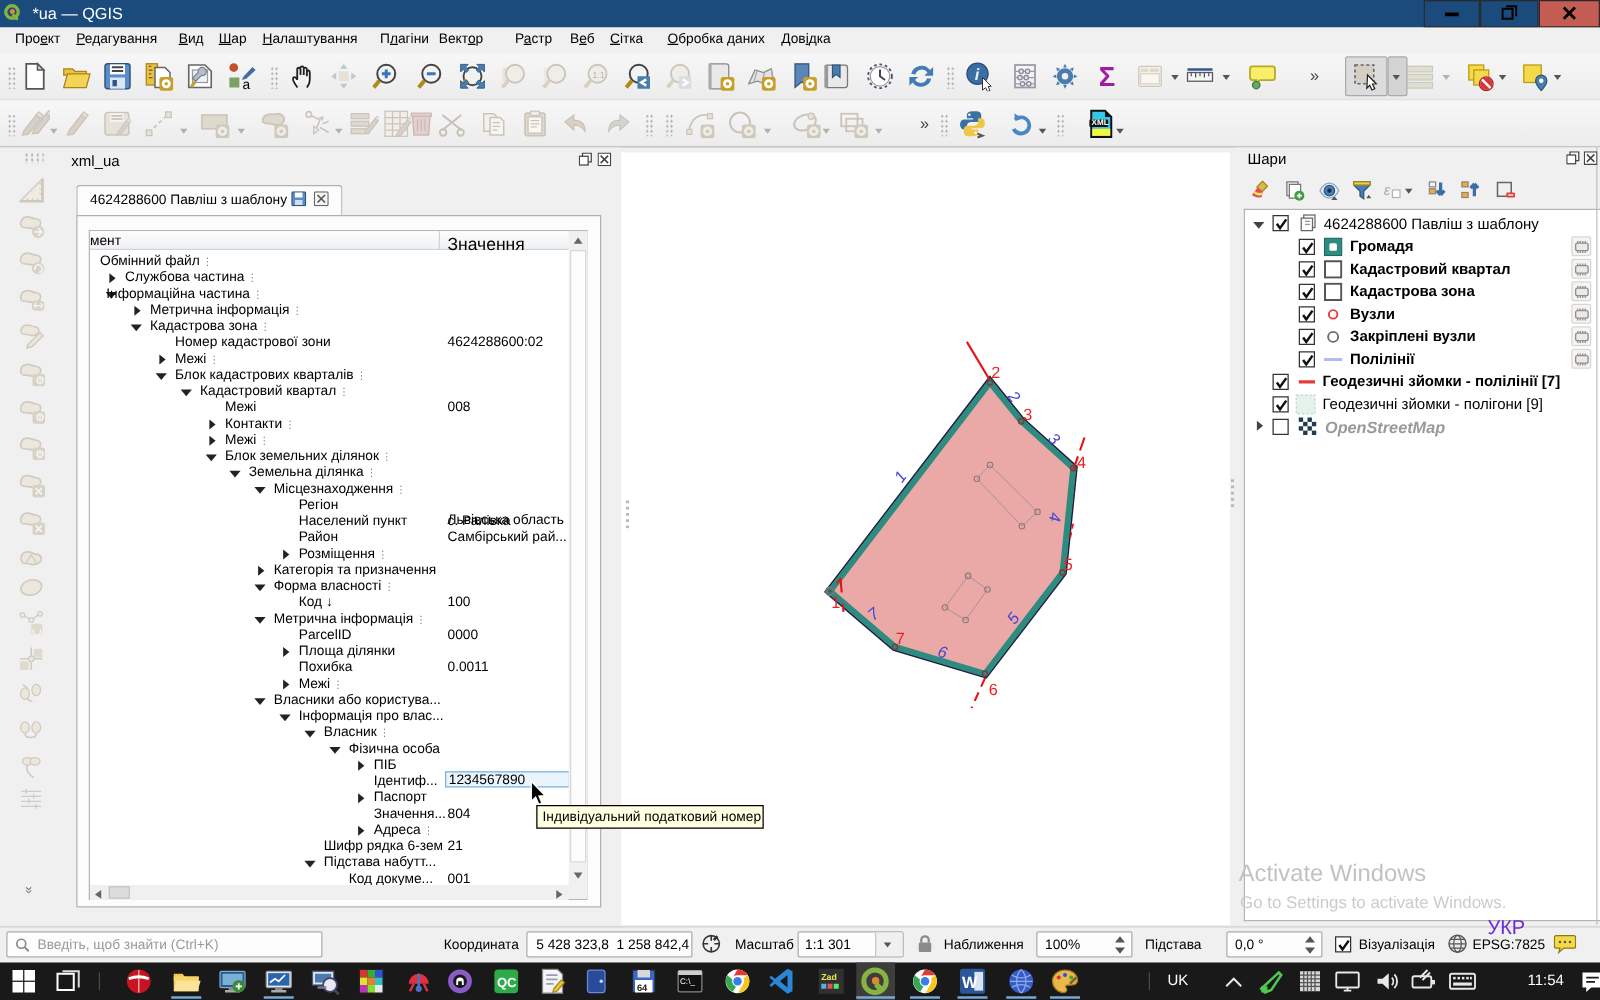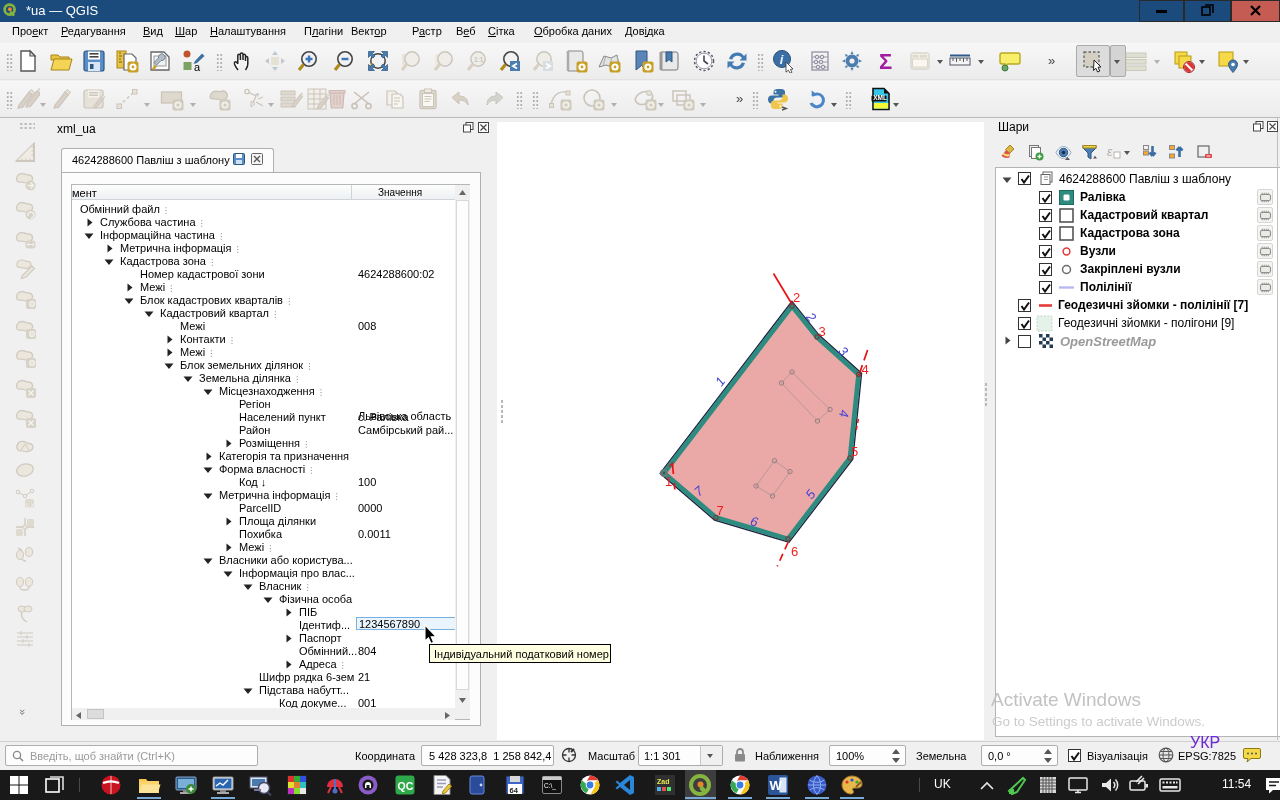--- a/index.html
+++ b/index.html
@@ -531,31 +531,31 @@
   </svg>
 <svg class="abs" style="left:251px;top:153px" width="12" height="12" viewBox="0 0 12 12">
     <rect x="0.5" y="0.5" width="11" height="11" rx="1" fill="#f4f4f4" stroke="#666"></rect>
     <path d="M3 3 l6 6 M9 3 l-6 6" stroke="#555" stroke-width="1.3"></path>
   </svg>
 <div class="abs" style="left:61px;top:172px;width:420px;height:554px;background:#fcfcfc;border:1px solid #b0b0b0"></div>
 <div class="abs" style="left:71px;top:184px;width:399px;height:536px;background:#fff;border:1px solid #b6b6b6"></div>
 <div class="abs" style="left:72px;top:185px;width:383px;height:15px;background:linear-gradient(#fdfdfd,#eef0f2);border-bottom:1px solid #cfd4da"></div>
 <div class="abs" style="left:351px;top:185px;width:1px;height:15px;background:#cfd4da"></div>
 <span class="abs" style="left:72px;top:187px;font-size:11px;color:#000">мент</span>
-<span class="abs" style="left:378px;top:187px;font-size:10px;color:#000">Значення</span>
+<span class="abs" style="left:358px;top:187px;font-size:14px;color:#000">Значення</span>
 <div class="abs" style="left:72px;top:200px;width:383px;height:508px;overflow:hidden;font-size:11px;color:#000">
     <span class="abs" style="left:8px;top:3px;white-space:nowrap">Обмінний файл<span style="color:#777;font-size:8px;letter-spacing:0"> ⋮</span></span>
     <svg class="abs" style="left:14px;top:18px" width="8" height="9" viewBox="0 0 8 9">
       <path d="M1.5 0.5 L6.5 4.5 L1.5 8.5z" fill="#222"></path>
     </svg>
     <span class="abs" style="left:28px;top:16px;white-space:nowrap">Службова частина<span style="color:#777;font-size:8px;letter-spacing:0"> ⋮</span></span>
     <svg class="abs" style="left:12px;top:32px" width="10" height="8" viewBox="0 0 10 8">
       <path d="M0.5 1.5 L9.5 1.5 L5 7z" fill="#222"></path>
     </svg>
-    <span class="abs" style="left:28px;top:29px;white-space:nowrap">Інформаційна частина<span style="color:#777;font-size:8px;letter-spacing:0"> ⋮</span></span>
+    <span class="abs" style="left:13px;top:29px;white-space:nowrap">Інформаційна частина<span style="color:#777;font-size:8px;letter-spacing:0"> ⋮</span></span>
     <svg class="abs" style="left:34px;top:44px" width="8" height="9" viewBox="0 0 8 9">
       <path d="M1.5 0.5 L6.5 4.5 L1.5 8.5z" fill="#222"></path>
     </svg>
     <span class="abs" style="left:48px;top:42px;white-space:nowrap">Метрична інформація<span style="color:#777;font-size:8px;letter-spacing:0"> ⋮</span></span>
     <svg class="abs" style="left:32px;top:58px" width="10" height="8" viewBox="0 0 10 8">
       <path d="M0.5 1.5 L9.5 1.5 L5 7z" fill="#222"></path>
     </svg>
     <span class="abs" style="left:48px;top:55px;white-space:nowrap">Кадастрова зона<span style="color:#777;font-size:8px;letter-spacing:0"> ⋮</span></span>
     <span class="abs" style="left:68px;top:68px;white-space:nowrap">Номер кадастрової зони</span>
     <span class="abs" style="left:286px;top:68px;white-space:nowrap">4624288600:02</span>
@@ -649,21 +649,21 @@
       <path d="M1.5 0.5 L6.5 4.5 L1.5 8.5z" fill="#222"></path>
     </svg>
     <span class="abs" style="left:227px;top:406px;white-space:nowrap">ПІБ</span>
     <span class="abs" style="left:227px;top:419px;white-space:nowrap">Ідентиф...</span>
     <div class="abs" style="left:284px;top:417px;width:100px;height:13px;background:#eaf4fd;border:1px solid #7ab0e0"></div>
     <span class="abs" style="left:287px;top:418px">1234567890</span>
     <svg class="abs" style="left:213px;top:434px" width="8" height="9" viewBox="0 0 8 9">
       <path d="M1.5 0.5 L6.5 4.5 L1.5 8.5z" fill="#222"></path>
     </svg>
     <span class="abs" style="left:227px;top:432px;white-space:nowrap">Паспорт</span>
-    <span class="abs" style="left:227px;top:445px;white-space:nowrap">Обмінний...</span>
+    <span class="abs" style="left:227px;top:445px;white-space:nowrap">Значення...</span>
     <span class="abs" style="left:286px;top:445px;white-space:nowrap">804</span>
     <svg class="abs" style="left:213px;top:460px" width="8" height="9" viewBox="0 0 8 9">
       <path d="M1.5 0.5 L6.5 4.5 L1.5 8.5z" fill="#222"></path>
     </svg>
     <span class="abs" style="left:227px;top:458px;white-space:nowrap">Адреса<span style="color:#777;font-size:8px;letter-spacing:0"> ⋮</span></span>
     <span class="abs" style="left:187px;top:471px;white-space:nowrap">Шифр рядка 6-зем</span>
     <span class="abs" style="left:286px;top:471px;white-space:nowrap">21</span>
     <svg class="abs" style="left:171px;top:487px" width="10" height="8" viewBox="0 0 10 8">
       <path d="M0.5 1.5 L9.5 1.5 L5 7z" fill="#222"></path>
     </svg>
@@ -822,21 +822,21 @@
 <span class="abs" style="left:1059px;top:172px;font-size:12px;color:#000">4624288600 Павліш з шаблону</span>
 <div class="cb" style="left:1039px;top:191px">
     <svg width="13" height="13" viewBox="0 0 13 13">
       <path d="M2.5 6 L5 9.5 L10 2.5" fill="none" stroke="#111" stroke-width="2"></path>
     </svg>
   </div>
 <svg class="abs" style="left:1059px;top:190px" width="15" height="15" viewBox="0 0 15 15">
     <rect x="0.5" y="0.5" width="14" height="14" fill="#2e8b80" stroke="#1d6a60"></rect>
     <rect x="4.5" y="4.5" width="6" height="6" rx="1.2" fill="#fff"></rect>
   </svg>
-<span class="abs" style="left:1080px;top:190px;font-size:12px;font-weight:bold;color:#000">Ралівка</span>
+<span class="abs" style="left:1080px;top:190px;font-size:12px;font-weight:bold;color:#000">Громадя</span>
 <div class="abs" style="left:1257px;top:189px;width:16px;height:16px;background:#f5f4f2;border:1px solid #d8d6d2;border-radius:2px"></div>
 <svg class="abs" style="left:1259px;top:191px" width="13" height="13" viewBox="0 0 13 13">
     <rect x="1.5" y="3.5" width="10" height="6" rx="1.5" fill="#eceae6" stroke="#909090" stroke-width="1.1"></rect>
     <path d="M3.2 3.5 v-1.8 M5.2 3.5 v-1.8 M7.2 3.5 v-1.8 M9.2 3.5 v-1.8 M3.2 9.5 v1.8 M5.2 9.5 v1.8 M7.2 9.5 v1.8 M9.2 9.5 v1.8" stroke="#909090" stroke-width="1.1"></path>
   </svg>
 <div class="cb" style="left:1039px;top:209px">
     <svg width="13" height="13" viewBox="0 0 13 13">
       <path d="M2.5 6 L5 9.5 L10 2.5" fill="none" stroke="#111" stroke-width="2"></path>
     </svg>
   </div>
@@ -968,21 +968,21 @@
     <rect x="2" y="7" width="10" height="7.5" rx="1" fill="#8a8a8a"></rect>
     <path d="M4 7 V5 a3 3 0 0 1 6 0 v2" fill="none" stroke="#8a8a8a" stroke-width="1.8"></path>
   </svg>
 <span class="st" style="left:755px;top:750px;color:#000">Наближення</span>
 <div class="abs" style="left:829px;top:745px;width:77px;height:21px;background:#fdfdfd;border:1px solid #adadad;border-radius:2px"></div>
 <span class="st" style="left:836px;top:750px;color:#000">100%</span>
 <svg class="abs" style="left:890px;top:748px" width="12" height="16" viewBox="0 0 12 16">
     <path d="M6 1 L10 6 H2z" fill="#555"></path>
     <path d="M6 15 L2 10 h8z" fill="#555"></path>
   </svg>
-<span class="st" style="left:916px;top:750px;color:#000">Земельна</span>
+<span class="st" style="left:916px;top:750px;color:#000">Підстава</span>
 <div class="abs" style="left:981px;top:745px;width:77px;height:21px;background:#fdfdfd;border:1px solid #adadad;border-radius:2px"></div>
 <span class="st" style="left:988px;top:750px;color:#000">0,0 °</span>
 <svg class="abs" style="left:1042px;top:748px" width="12" height="16" viewBox="0 0 12 16">
     <path d="M6 1 L10 6 H2z" fill="#555"></path>
     <path d="M6 15 L2 10 h8z" fill="#555"></path>
   </svg>
 <div class="cb" style="left:1068px;top:749px">
     <svg width="13" height="13" viewBox="0 0 13 13">
       <path d="M2.5 6 L5 9.5 L10 2.5" fill="none" stroke="#111" stroke-width="2"></path>
     </svg>

